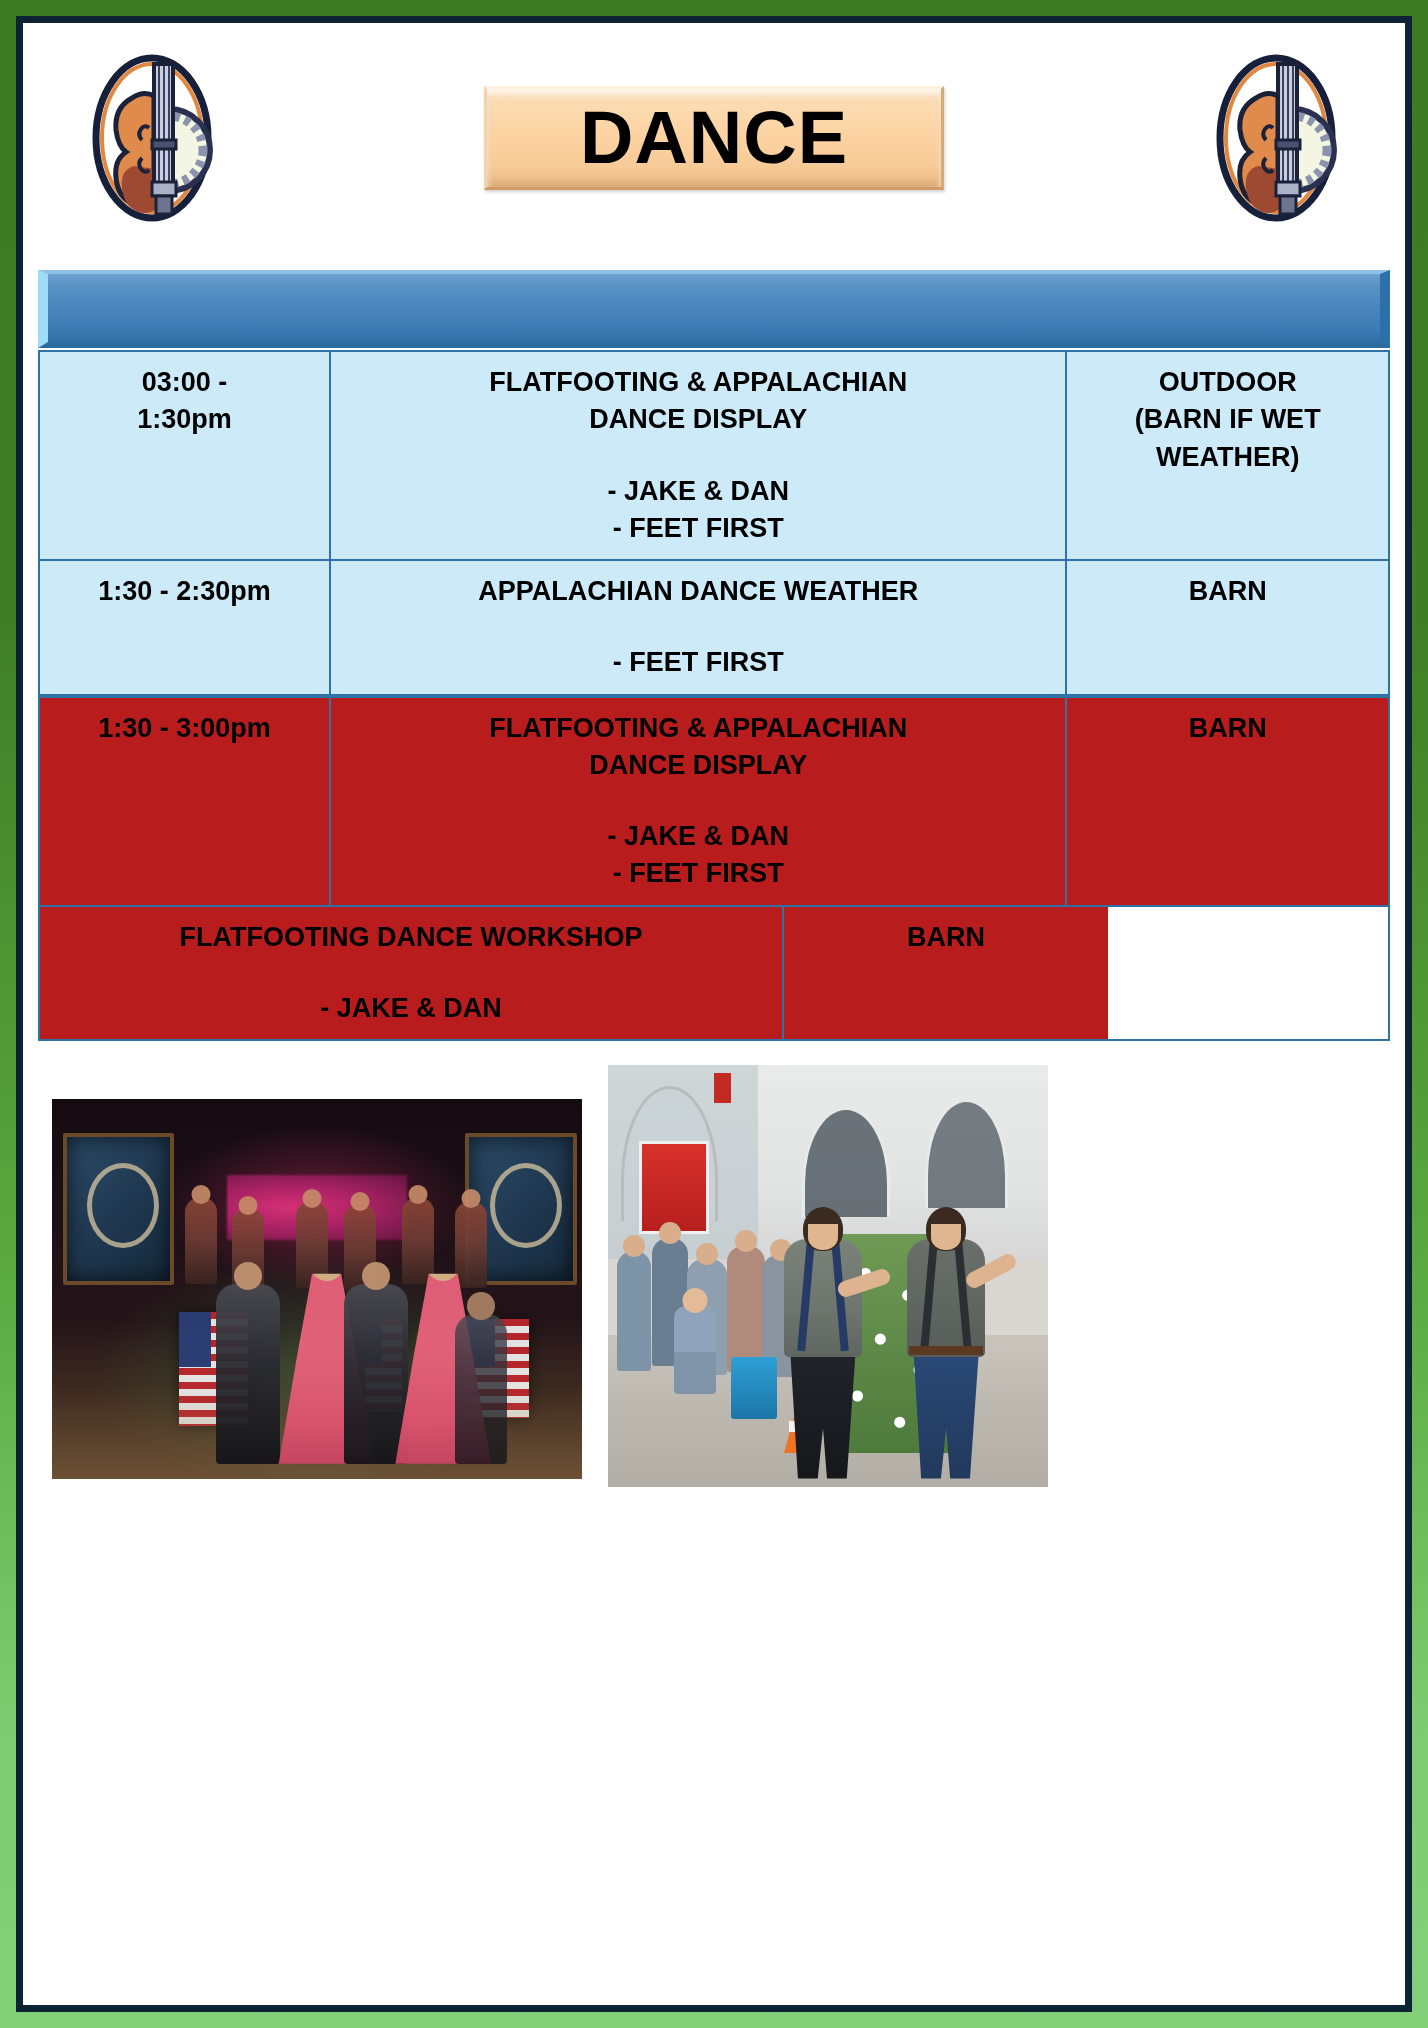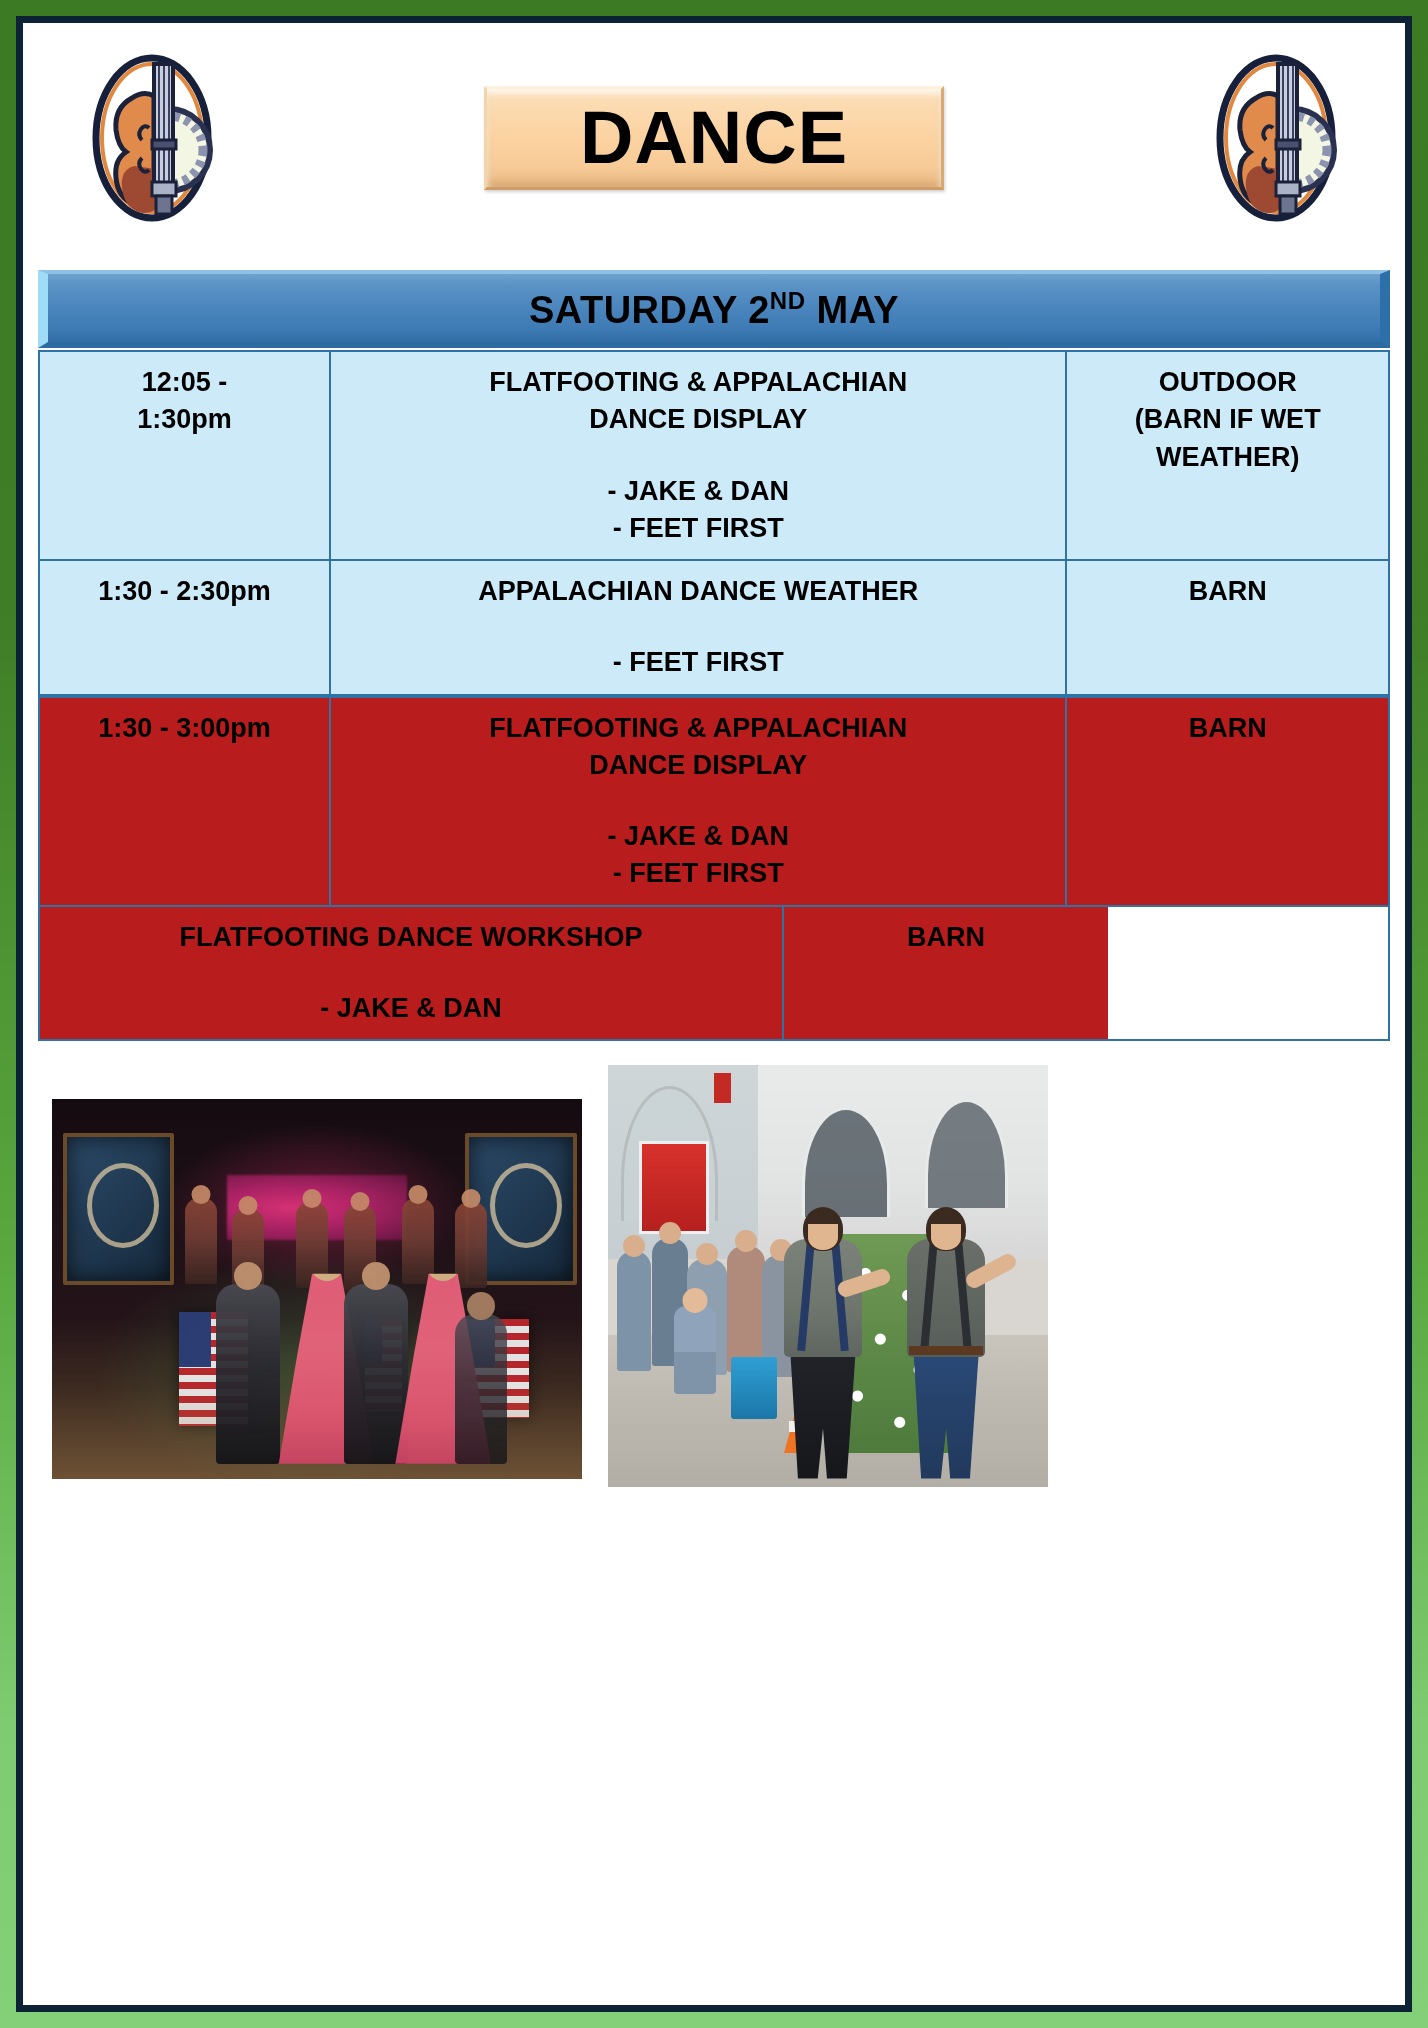--- a/index.html
+++ b/index.html
@@ -536,29 +536,26 @@
           <rect x="84" y="128" width="24" height="14" fill="#aab2c8" stroke="#1b2138" stroke-width="3"></rect>
           <rect x="88" y="142" width="16" height="18" fill="#6c7490" stroke="#1b2138" stroke-width="3"></rect>
         </svg>
       </div>
     </div>
 
     <div class="schedule">
 
       <div class="band saturday">
         <div class="band-inner"></div>
-        <div class="band-label">
-          <span>SATURDAY 2</span><sup>ND</sup><span> MAY</span>
-        </div>
       </div>
 
       <div class="rows">
         <div class="row blue">
           <div class="cell time">
-            <span class="line">12:05 -</span>
+            <span class="line">03:00 -</span>
             <span class="line">1:30pm</span>
           </div>
           <div class="cell event">
             <span class="line">FLATFOOTING &amp; APPALACHIAN</span>
             <span class="line">DANCE DISPLAY</span>
             <span class="spacer"></span>
             <span class="line">- JAKE &amp; DAN</span>
             <span class="line">- FEET FIRST</span>
           </div>
           <div class="cell venue">

